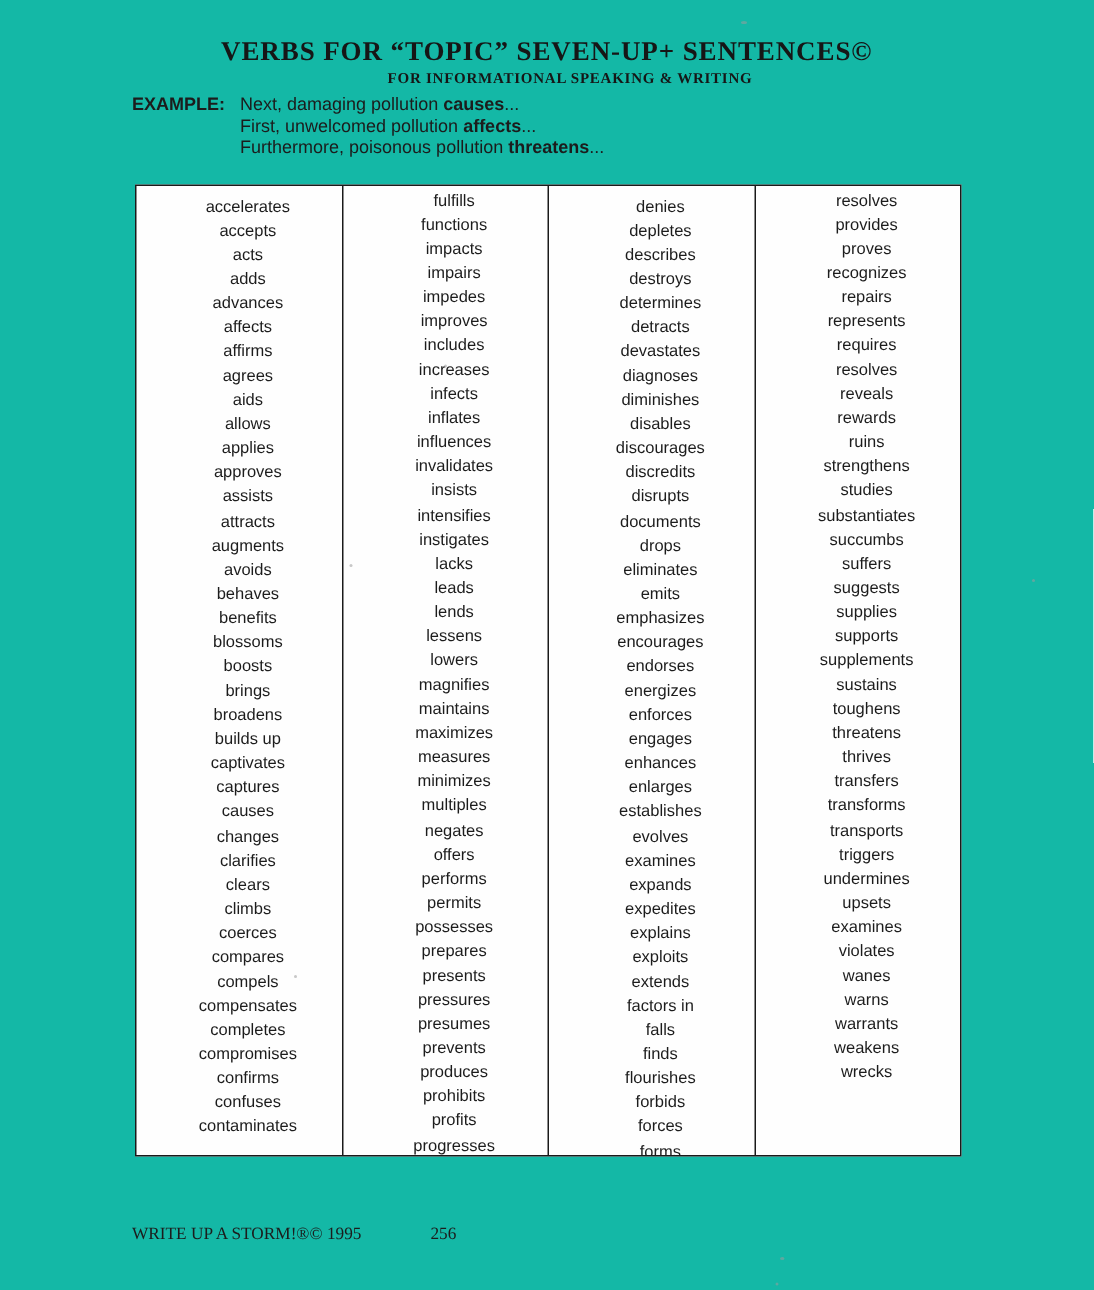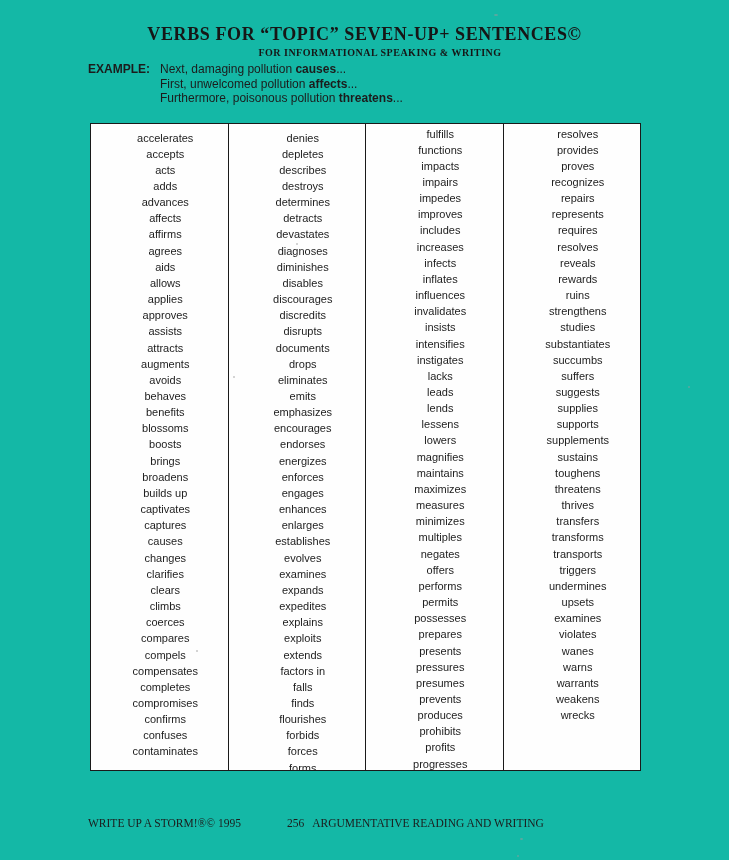--- a/index.html
+++ b/index.html
@@ -165,20 +165,62 @@
         <div class="verb">coerces</div>
         <div class="verb">compares</div>
         <div class="verb">compels</div>
         <div class="verb">compensates</div>
         <div class="verb">completes</div>
         <div class="verb">compromises</div>
         <div class="verb">confirms</div>
         <div class="verb">confuses</div>
         <div class="verb">contaminates</div>
       </div>
+    <div class="verb-col raised">
+        <div class="verb">fulfills</div>
+        <div class="verb">functions</div>
+        <div class="verb">impacts</div>
+        <div class="verb">impairs</div>
+        <div class="verb">impedes</div>
+        <div class="verb">improves</div>
+        <div class="verb">includes</div>
+        <div class="verb">increases</div>
+        <div class="verb">infects</div>
+        <div class="verb">inflates</div>
+        <div class="verb">influences</div>
+        <div class="verb">invalidates</div>
+        <div class="verb">insists</div>
+        <div class="verb">intensifies</div>
+        <div class="verb">instigates</div>
+        <div class="verb">lacks</div>
+        <div class="verb">leads</div>
+        <div class="verb">lends</div>
+        <div class="verb">lessens</div>
+        <div class="verb">lowers</div>
+        <div class="verb">magnifies</div>
+        <div class="verb">maintains</div>
+        <div class="verb">maximizes</div>
+        <div class="verb">measures</div>
+        <div class="verb">minimizes</div>
+        <div class="verb">multiples</div>
+        <div class="verb">negates</div>
+        <div class="verb">offers</div>
+        <div class="verb">performs</div>
+        <div class="verb">permits</div>
+        <div class="verb">possesses</div>
+        <div class="verb">prepares</div>
+        <div class="verb">presents</div>
+        <div class="verb">pressures</div>
+        <div class="verb">presumes</div>
+        <div class="verb">prevents</div>
+        <div class="verb">produces</div>
+        <div class="verb">prohibits</div>
+        <div class="verb">profits</div>
+        <div class="verb">progresses</div>
+      </div>
     <div class="verb-col">
         <div class="verb">denies</div>
         <div class="verb">depletes</div>
         <div class="verb">describes</div>
         <div class="verb">destroys</div>
         <div class="verb">determines</div>
         <div class="verb">detracts</div>
         <div class="verb">devastates</div>
         <div class="verb">diagnoses</div>
         <div class="verb">diminishes</div>
@@ -208,62 +250,20 @@
         <div class="verb">extends</div>
         <div class="verb">factors in</div>
         <div class="verb">falls</div>
         <div class="verb">finds</div>
         <div class="verb">flourishes</div>
         <div class="verb">forbids</div>
         <div class="verb">forces</div>
         <div class="verb">forms</div>
       </div>
     <div class="verb-col raised">
-        <div class="verb">fulfills</div>
-        <div class="verb">functions</div>
-        <div class="verb">impacts</div>
-        <div class="verb">impairs</div>
-        <div class="verb">impedes</div>
-        <div class="verb">improves</div>
-        <div class="verb">includes</div>
-        <div class="verb">increases</div>
-        <div class="verb">infects</div>
-        <div class="verb">inflates</div>
-        <div class="verb">influences</div>
-        <div class="verb">invalidates</div>
-        <div class="verb">insists</div>
-        <div class="verb">intensifies</div>
-        <div class="verb">instigates</div>
-        <div class="verb">lacks</div>
-        <div class="verb">leads</div>
-        <div class="verb">lends</div>
-        <div class="verb">lessens</div>
-        <div class="verb">lowers</div>
-        <div class="verb">magnifies</div>
-        <div class="verb">maintains</div>
-        <div class="verb">maximizes</div>
-        <div class="verb">measures</div>
-        <div class="verb">minimizes</div>
-        <div class="verb">multiples</div>
-        <div class="verb">negates</div>
-        <div class="verb">offers</div>
-        <div class="verb">performs</div>
-        <div class="verb">permits</div>
-        <div class="verb">possesses</div>
-        <div class="verb">prepares</div>
-        <div class="verb">presents</div>
-        <div class="verb">pressures</div>
-        <div class="verb">presumes</div>
-        <div class="verb">prevents</div>
-        <div class="verb">produces</div>
-        <div class="verb">prohibits</div>
-        <div class="verb">profits</div>
-        <div class="verb">progresses</div>
-      </div>
-    <div class="verb-col raised">
         <div class="verb">resolves</div>
         <div class="verb">provides</div>
         <div class="verb">proves</div>
         <div class="verb">recognizes</div>
         <div class="verb">repairs</div>
         <div class="verb">represents</div>
         <div class="verb">requires</div>
         <div class="verb">resolves</div>
         <div class="verb">reveals</div>
         <div class="verb">rewards</div>
@@ -293,21 +293,20 @@
         <div class="verb">warns</div>
         <div class="verb">warrants</div>
         <div class="verb">weakens</div>
         <div class="verb">wrecks</div>
       </div>
   </div>
 
   <div class="footer">
     <span class="footer-left">WRITE UP A STORM!®© 1995</span>
     <span class="footer-page">256</span>
-    <span class="footer-right">ARGUMENTATIVE READING AND WRITING</span>
   </div>
 
   <div class="speck s1"></div>
   <div class="speck s2"></div>
   <div class="speck s3"></div>
   <div class="speck s4"></div>
   <div class="speck s5"></div>
   <div class="speck s6"></div>
   <div class="speck s7"></div>
 

